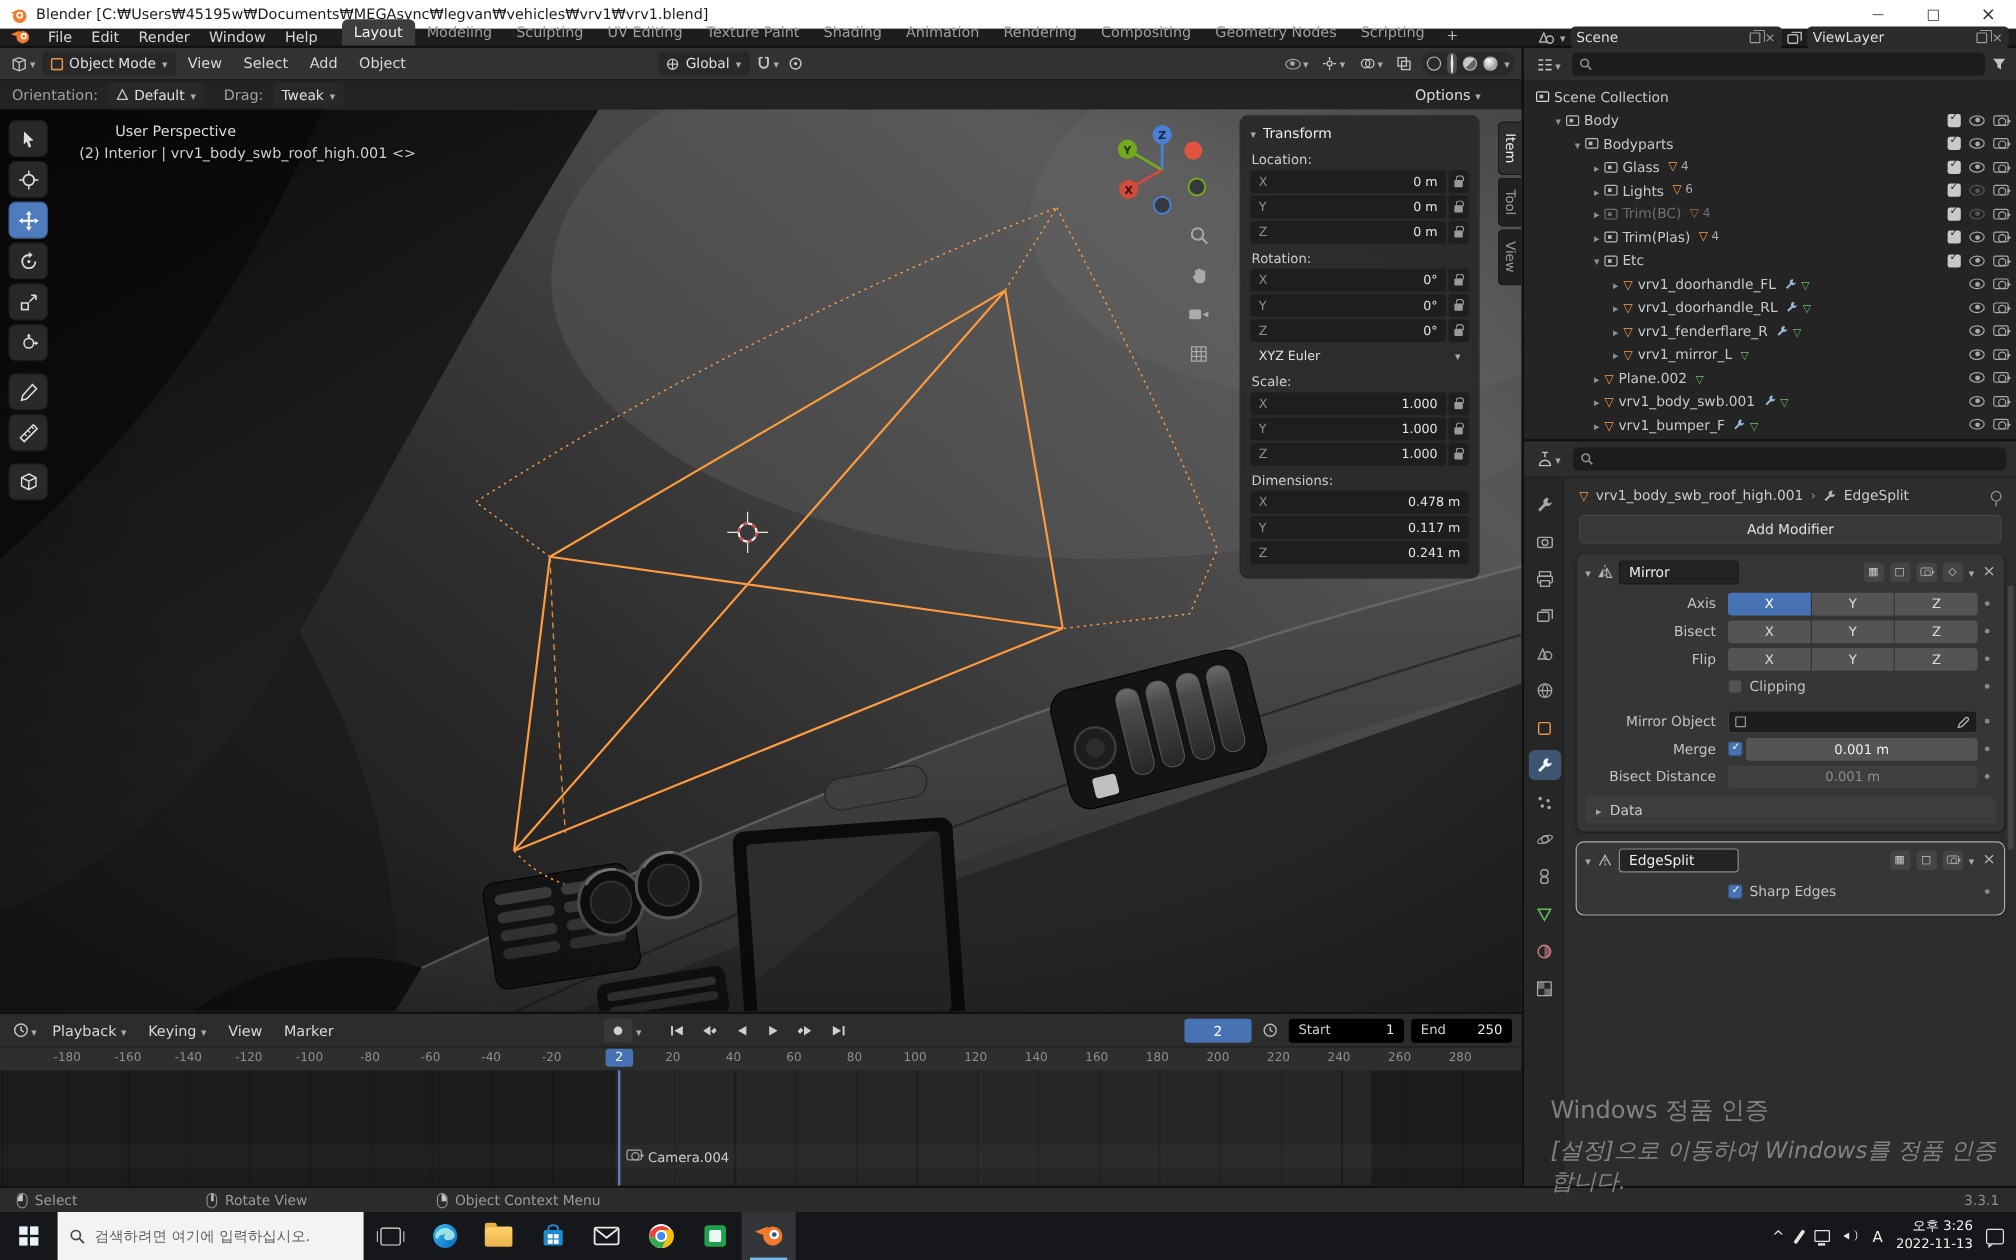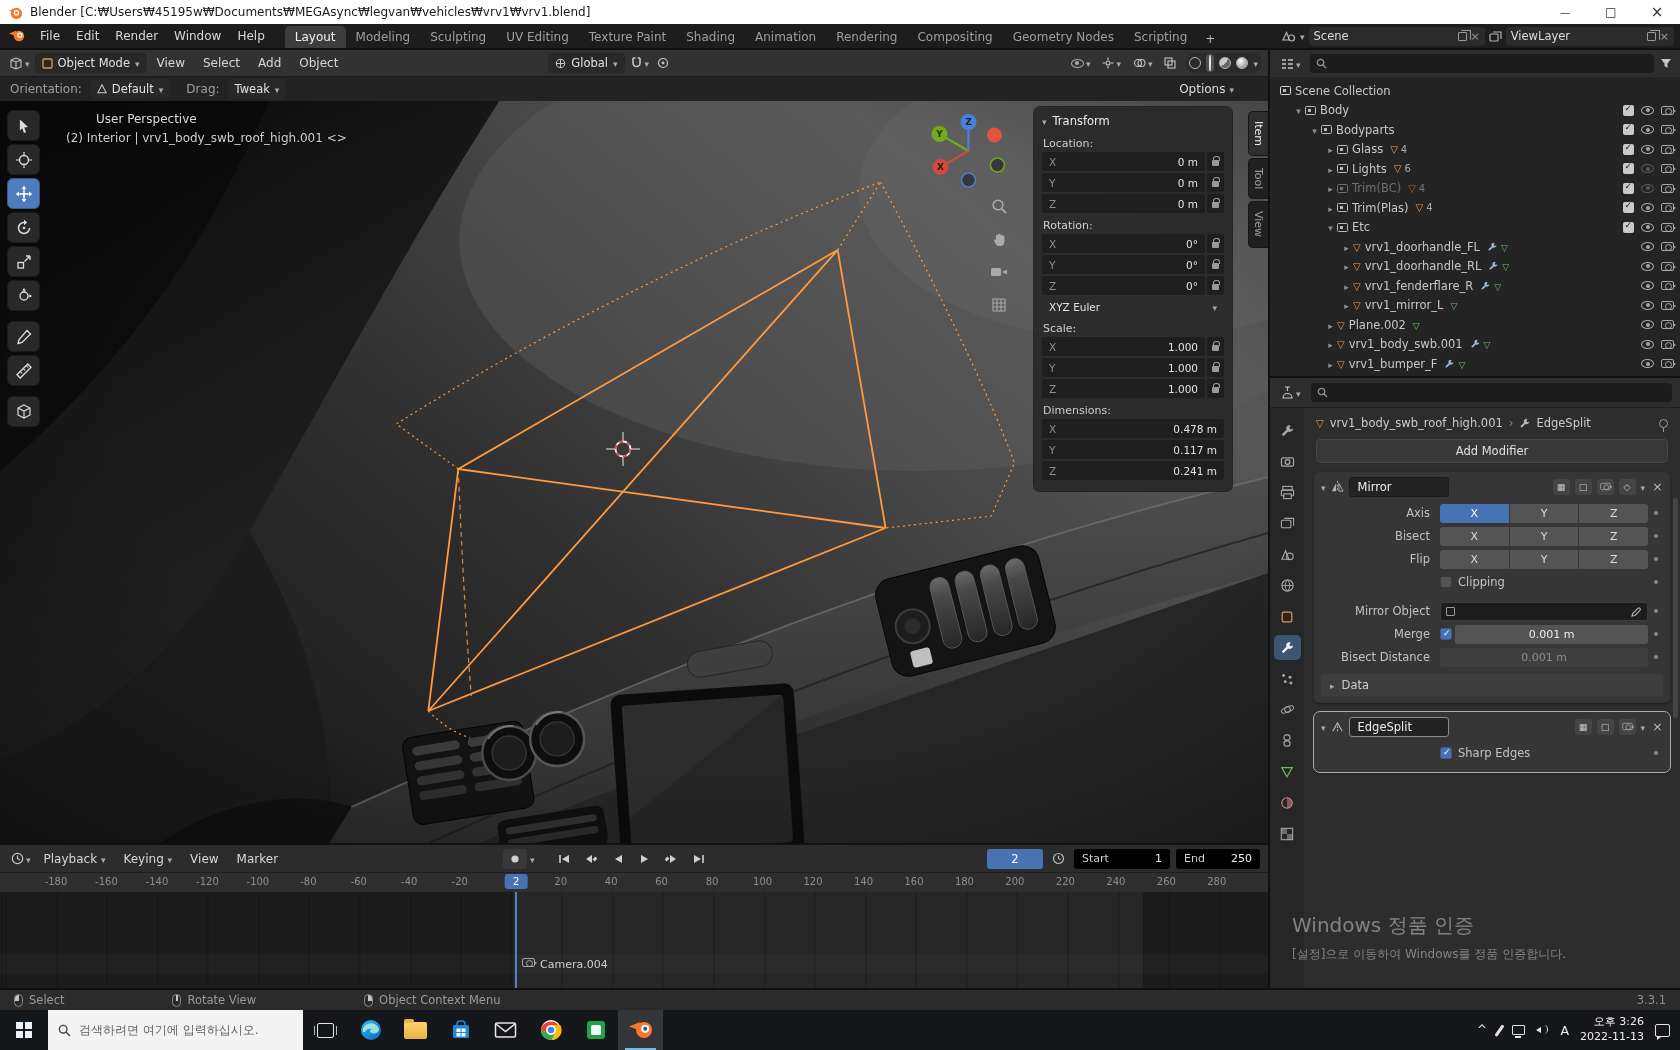--- a/index.html
+++ b/index.html
@@ -10,21 +10,21 @@
 
 .titlebar{height:24px;background:#fff;color:#1a1a1a;display:flex;align-items:center;flex:0 0 auto;font-size:12px;}
 .titlebar .appicon{margin:0 7px 0 8px;}
 .titlebar .title{flex:1;white-space:nowrap;overflow:hidden;}
 .winbtn{width:46px;height:24px;display:flex;align-items:center;justify-content:center;color:#333;font-size:12px;}
 .winbtn.min::before{content:"—";font-size:10px;}
 .winbtn.max::before{content:"□";font-size:12px;}
 .winbtn.close::before{content:"×";font-size:15px;}
 
 
-.topbar{height:26px;background:#1d1d1d;display:flex;align-items:center;border-bottom:2px solid #101010;flex:0 0 auto;}
+.topbar{height:16px;background:#1d1d1d;display:flex;align-items:center;border-bottom:2px solid #101010;flex:0 0 auto;}
 .topbar .blogo{margin:0 6px 0 8px;}
 .menu-item{padding:2px 8px;color:#d8d8d8;border-radius:3px;}
 .ws-tabs{display:flex;margin-left:12px;height:100%;align-items:flex-end;}
 .ws-tab{padding:4px 10px 4px;color:#9f9f9f;font-size:12px;border-radius:5px 5px 0 0;white-space:nowrap;}
 .ws-tab.active{background:#3d3d3d;color:#f2f2f2;}
 .ws-add{padding:2px 8px;color:#bbb;}
 .topbar-right{margin-left:auto;width:398px;display:flex;align-items:center;gap:4px;padding-right:6px;}
 .tb-box{display:flex;align-items:center;gap:4px;background:#2b2b2b;border-radius:4px;height:19px;padding:0 5px;font-size:11.5px;color:#ddd;}
 .tb-box .grow{flex:1;}
 .mini-x::before{content:"×";color:#9a9a9a;font-size:11px;}
@@ -183,21 +183,21 @@
 .bchk.on::after{content:"✓";color:#fff;font-size:9px;position:absolute;left:2px;top:-1px;}
 .chk-label{color:#c3c3c3;font-size:11.5px;margin-left:3px;}
 .val-slider{flex:1;height:19px;background:#545454;border-radius:3px;display:flex;align-items:center;justify-content:center;color:#efefef;font-size:11px;}
 .val-slider.dimmed{background:#3f3f3f;color:#8d8d8d;}
 .subpanel{margin:6px 7px 0;background:#3d3d3d;border-radius:4px;height:22px;display:flex;align-items:center;gap:7px;padding:0 9px;color:#ccc;font-size:11.5px;}
 .pr-scroll{position:absolute;right:2px;top:90px;width:5px;height:220px;background:#575757;border-radius:3px;opacity:.55;}
 
 
 .watermark{position:absolute;left:1292px;top:912px;z-index:40;color:rgba(200,200,200,.55);pointer-events:none;}
 .watermark .w1{font-size:20px;}
-.watermark .w2{font-size:12px;margin-top:7px;}
+.watermark .w2{font-size:19px;margin-top:7px;font-style:italic;}
 
 
 .taskbar{height:40px;background:#16171b;display:flex;align-items:stretch;flex:0 0 auto;color:#fff;}
 .tb-start{width:48px;display:flex;align-items:center;justify-content:center;}
 .winlogo{display:grid;grid-template-columns:7px 7px;grid-template-rows:7px 7px;gap:1.5px;}
 .winlogo span{background:#e8f2fb;}
 .tb-search{width:255px;background:#f3f3f3;display:flex;align-items:center;gap:8px;padding:0 10px;}
 .tb-search input{flex:1;border:none;outline:none;background:transparent;font:inherit;font-size:12px;color:#333;min-width:0;}
 .tb-search input::placeholder{color:#5f5f5f;}
 .tb-btn{width:45px;display:flex;align-items:center;justify-content:center;position:relative;}

